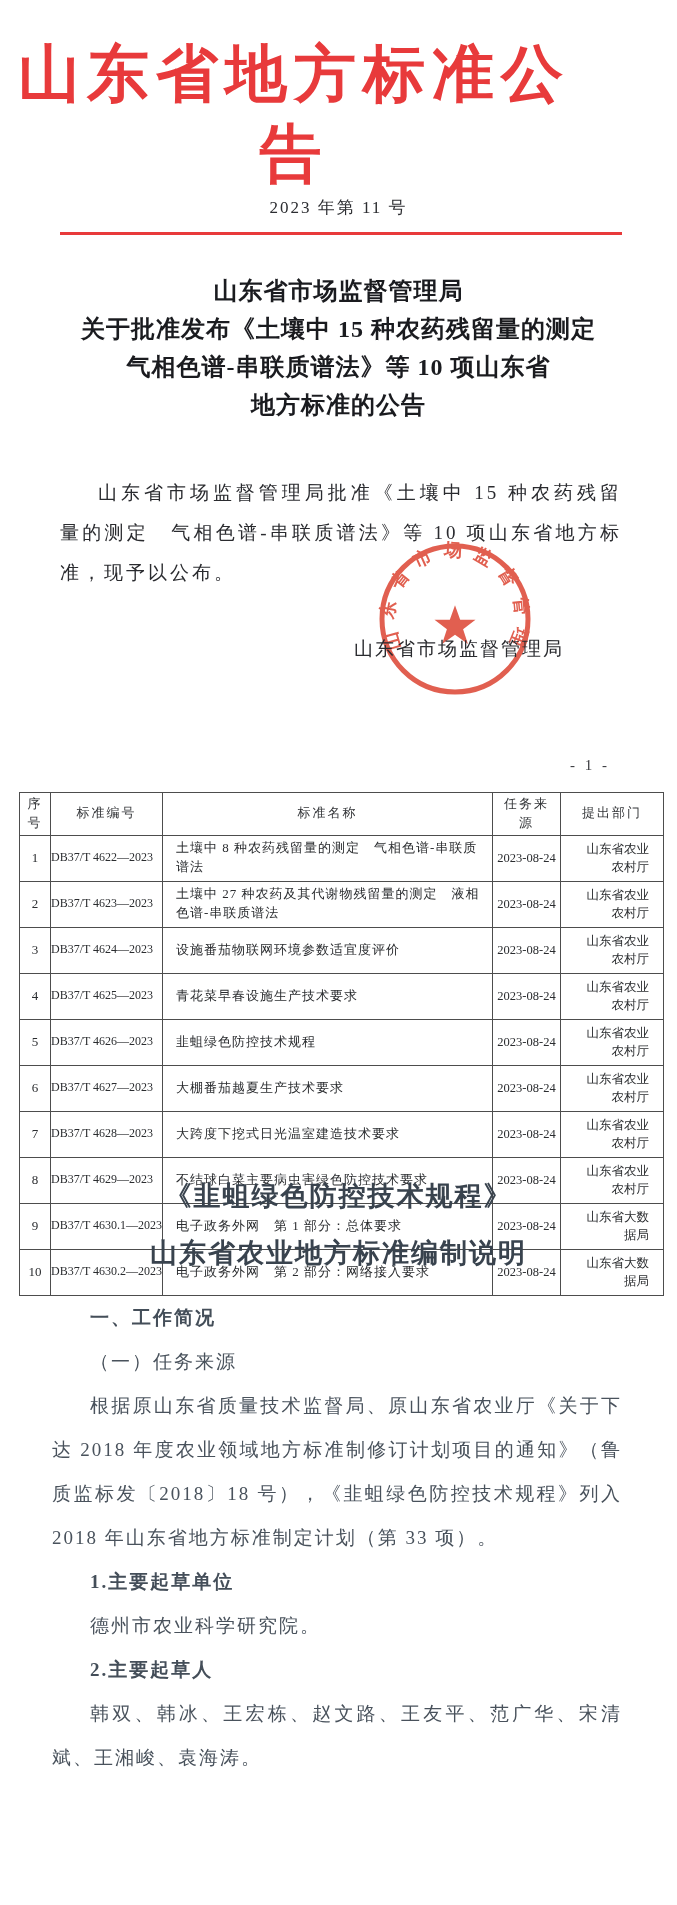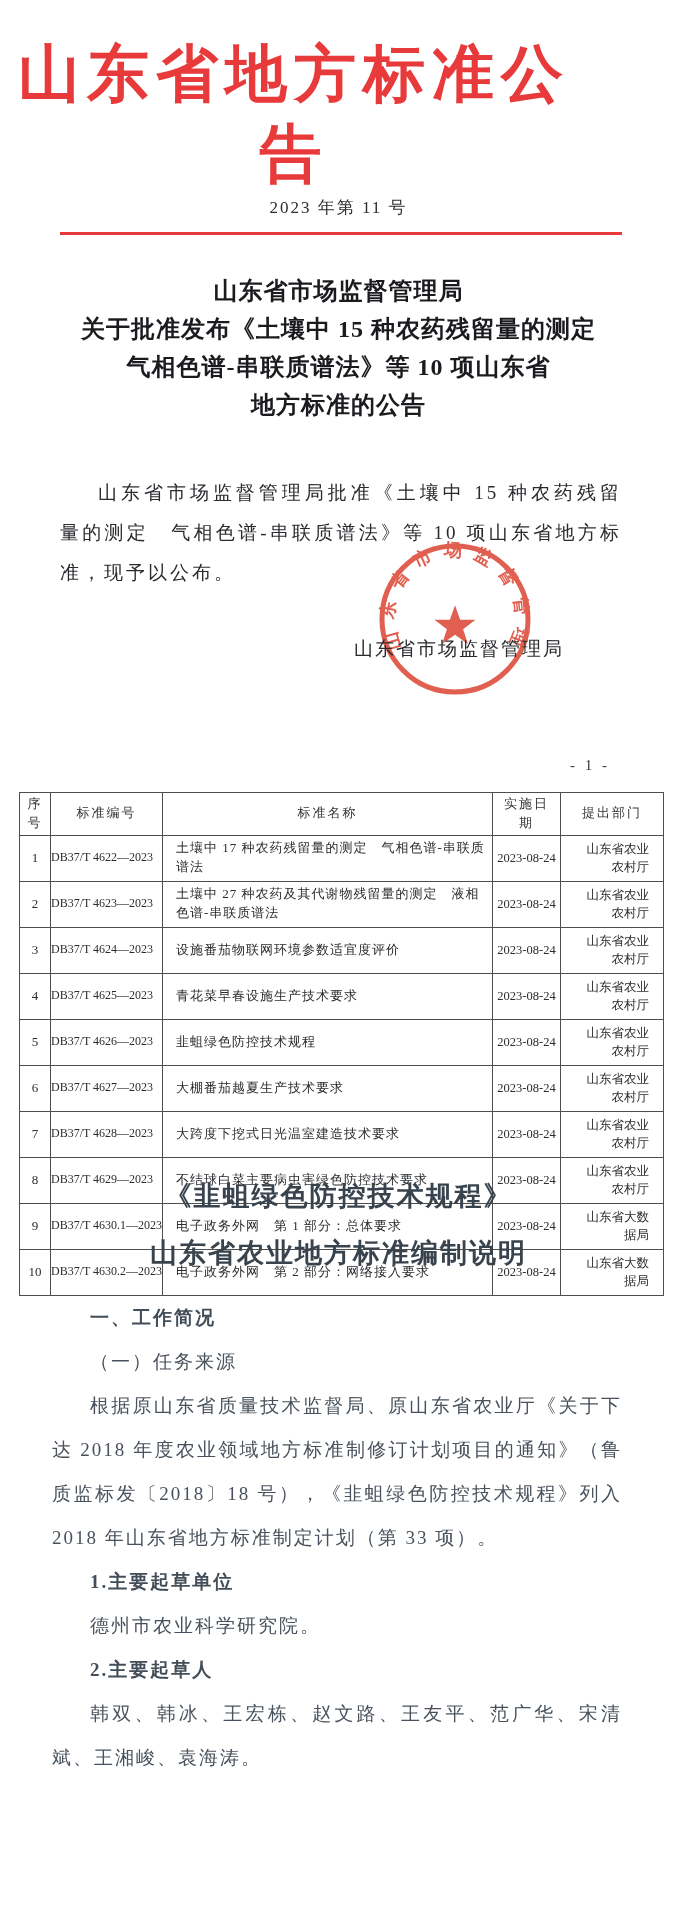--- a/index.html
+++ b/index.html
@@ -137,29 +137,29 @@
         <col class="col-code">
         <col class="col-name">
         <col class="col-date">
         <col class="col-dept">
     </colgroup>
     <thead>
       <tr>
         <th>序号</th>
         <th>标准编号</th>
         <th>标准名称</th>
-        <th>实施日期</th>
+        <th>任务来源</th>
         <th>提出部门</th>
       </tr>
     </thead>
     <tbody>
     <tr>
       <td class="c-no">1</td>
       <td class="c-code">DB37/T 4622—2023</td>
-      <td class="c-name">土壤中 17 种农药残留量的测定　气相色谱-串联质谱法</td>
+      <td class="c-name">土壤中 8 种农药残留量的测定　气相色谱-串联质谱法</td>
       <td class="c-date">2023-08-24</td>
       <td class="c-dept">山东省农业农村厅</td>
     </tr>
 
     <tr>
       <td class="c-no">2</td>
       <td class="c-code">DB37/T 4623—2023</td>
       <td class="c-name">土壤中 27 种农药及其代谢物残留量的测定　液相色谱-串联质谱法</td>
       <td class="c-date">2023-08-24</td>
       <td class="c-dept">山东省农业农村厅</td>

